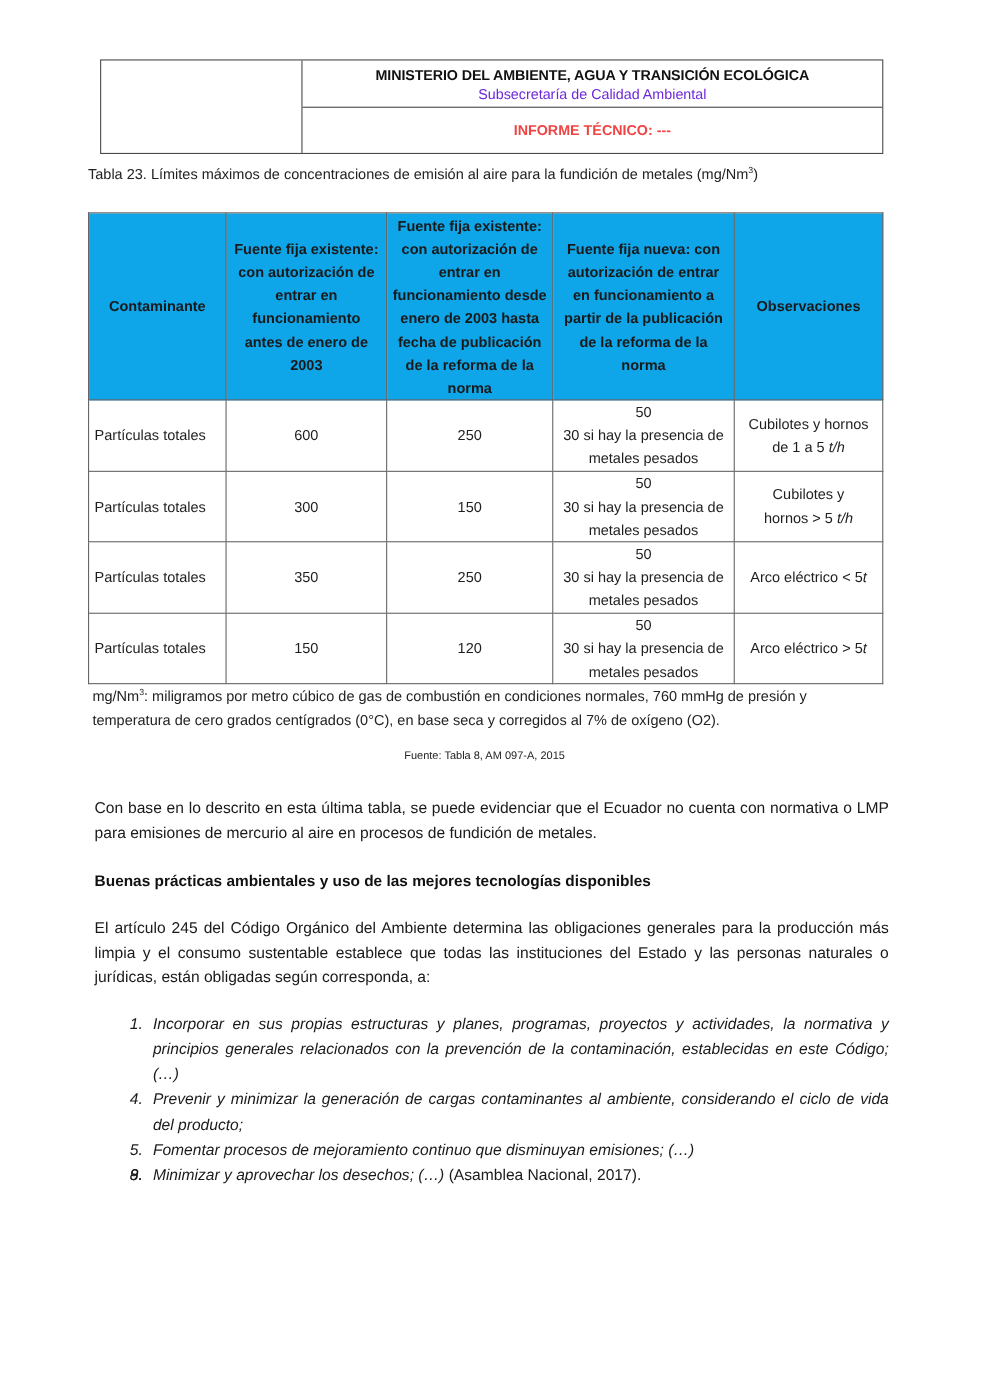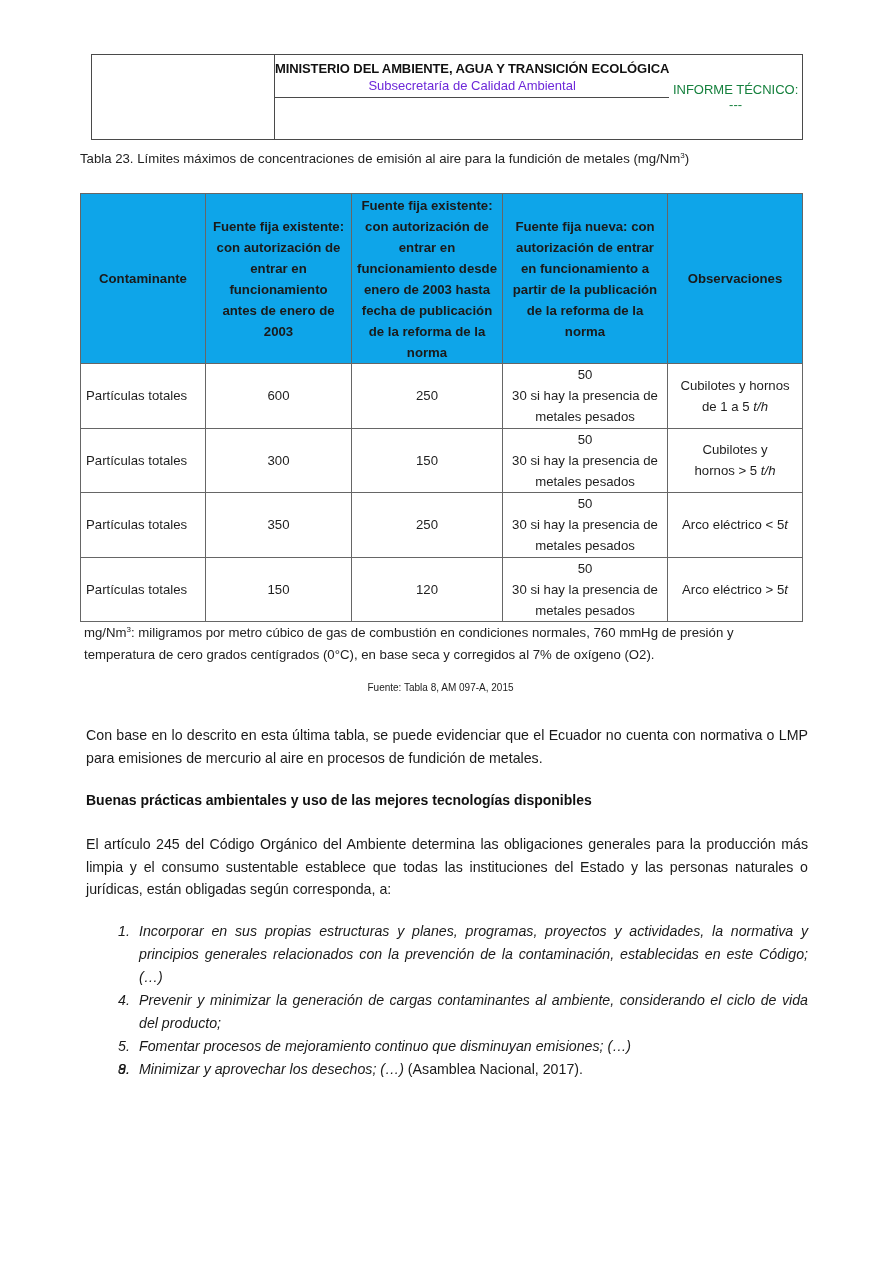--- a/index.html
+++ b/index.html
@@ -11,30 +11,30 @@
     font-size: 13.4px;
     overflow: hidden;
   }
   .page-header {
     position: absolute; left: 91px; top: 54px; width: 712px; height: 86px;
     border: 1px solid #4a4a4a; display: flex;
   }
   .page-header .logo-cell {
     width: 183px; border-right: 1px solid #4a4a4a; height: 100%;
   }
-  .page-header .right-cell { flex: 1; display: flex; flex-direction: row; }
+  .page-header .right-cell { flex: 1; display: flex; flex-direction: column; }
   .page-header .org-cell {
     height: 43px; border-bottom: 1px solid #4a4a4a;
     text-align: center; padding-top: 5px; line-height: 17px;
   }
   .org-name { font-weight: bold; font-size: 13px; color: #111; letter-spacing: -0.1px; }
   .org-sub { font-size: 13px; color: #6d28d9; }
   .report-cell {
-    flex: 1; text-align: center; font-weight: normal; font-size: 13px;
-    display: flex; align-items: center; justify-content: center; color: #15803d;
+    flex: 1; text-align: center; font-weight: bold; font-size: 13px;
+    display: flex; align-items: center; justify-content: center; color: #ef4444;
   }
 
   .caption {
     position: absolute; left: 80px; width: 721px; top: 151px;
     text-align: left; font-size: 13.2px; color: #222;
   }
   sup { font-size: 8px; vertical-align: super; line-height: 0; }
 
   table.limits {
     position: absolute; left: 80px; top: 193px; width: 722px;

